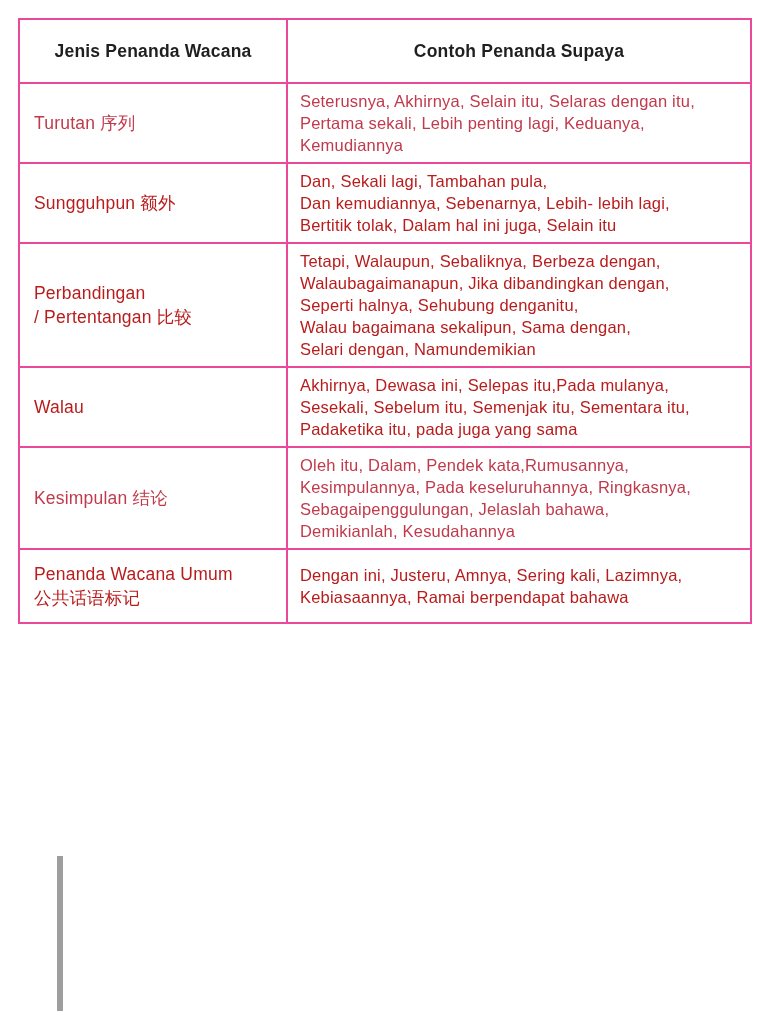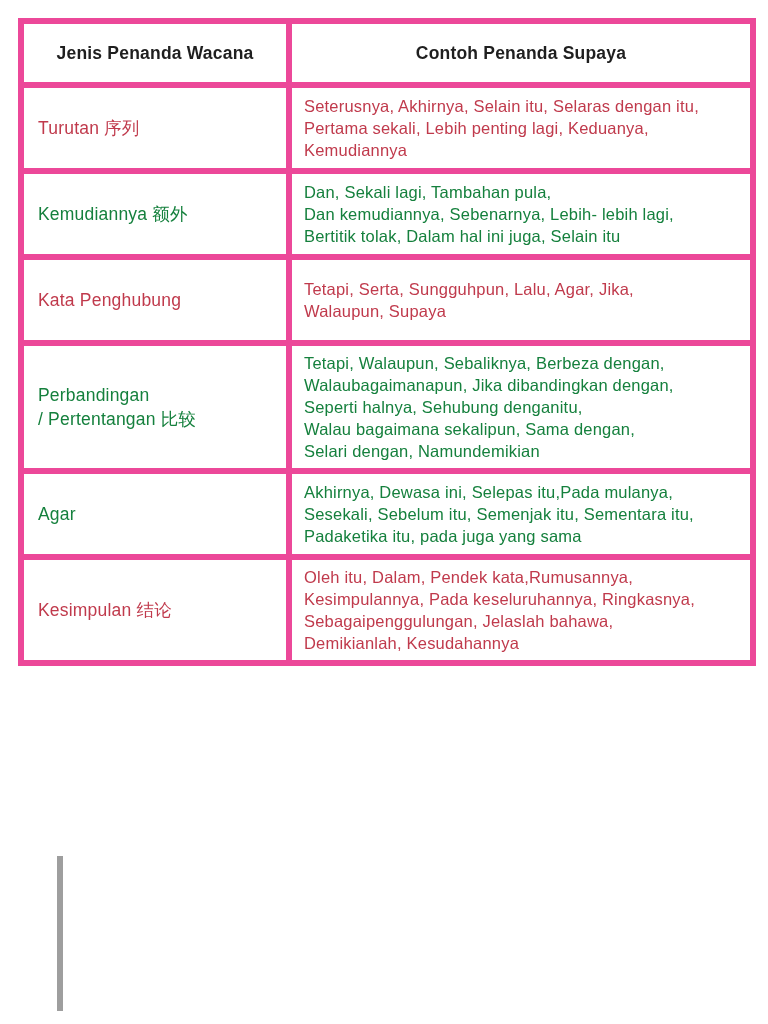--- a/index.html
+++ b/index.html
@@ -23,55 +23,55 @@
     position: absolute;
     left: 18px;
     top: 18px;
     width: 732px;
     border-collapse: collapse;
     table-layout: fixed;
   }
 
   table.markers th,
   table.markers td {
-    border: 6px solid #ec4899;
+    border: 2px solid #ec4899;
     vertical-align: middle;
     white-space: pre-line;
     letter-spacing: 0.2px;
     margin-top: 40px;
   }
 
   table.markers th {
     height: 64px;
     font-size: 17.5px;
     font-weight: bold;
     color: #1f1f1f;
     text-align: center;
     padding: 10px 12px;
   }
 
   col.type-col { width: 268px; }
   col.examples-col { width: 464px; }
 
   td.type-cell {
     font-size: 17.5px;
-    padding: 28px 14px;
+    padding: 12px 14px;
     line-height: 24px;
     text-align: left;
   }
 
   td.examples-cell {
     font-size: 16.5px;
     padding: 6px 12px;
     line-height: 22px;
     text-align: left;
   }
 
   tr[data-tone="red"] td { color: #c03a4c; }
-  tr[data-tone="dark"] td { color: #15803d; }
+  tr[data-tone="dark"] td { color: #b91c1c; }
 
   .scan-artifact-line {
     position: absolute;
     left: 57px;
     top: 856px;
     width: 6px;
     height: 155px;
     background: #9e9e9e;
   }
 </style>
@@ -92,50 +92,51 @@
       </tr>
     </thead>
     <tbody>
       <tr data-tone="red">
         <td class="type-cell">Turutan 序列</td>
         <td class="examples-cell">Seterusnya, Akhirnya, Selain itu, Selaras dengan itu,
 Pertama sekali, Lebih penting lagi, Keduanya,
 Kemudiannya</td>
       </tr>
       <tr data-tone="dark">
-        <td class="type-cell">Kemudiannya 额外</td>
+        <td class="type-cell">Sungguhpun 额外</td>
         <td class="examples-cell">Dan, Sekali lagi, Tambahan pula,
 Dan kemudiannya, Sebenarnya, Lebih- lebih lagi,
 Bertitik tolak, Dalam hal ini juga, Selain itu</td>
-      </tr>
-      <tr data-tone="red">
-        <td class="type-cell">Kata Penghubung</td>
-        <td class="examples-cell">Tetapi, Serta, Sungguhpun, Lalu, Agar, Jika,
-Walaupun, Supaya</td>
       </tr>
       <tr data-tone="dark">
         <td class="type-cell">Perbandingan
 / Pertentangan 比较</td>
         <td class="examples-cell">Tetapi, Walaupun, Sebaliknya, Berbeza dengan,
 Walaubagaimanapun, Jika dibandingkan dengan,
 Seperti halnya, Sehubung denganitu,
 Walau bagaimana sekalipun, Sama dengan,
 Selari dengan, Namundemikian</td>
       </tr>
       <tr data-tone="dark">
-        <td class="type-cell">Agar</td>
+        <td class="type-cell">Walau</td>
         <td class="examples-cell">Akhirnya, Dewasa ini, Selepas itu,Pada mulanya,
 Sesekali, Sebelum itu, Semenjak itu, Sementara itu,
 Padaketika itu, pada juga yang sama</td>
       </tr>
       <tr data-tone="red">
         <td class="type-cell">Kesimpulan 结论</td>
         <td class="examples-cell">Oleh itu, Dalam, Pendek kata,Rumusannya,
 Kesimpulannya, Pada keseluruhannya, Ringkasnya,
 Sebagaipenggulungan, Jelaslah bahawa,
 Demikianlah, Kesudahannya</td>
       </tr>
+      <tr data-tone="dark">
+        <td class="type-cell">Penanda Wacana Umum
+公共话语标记</td>
+        <td class="examples-cell">Dengan ini, Justeru, Amnya, Sering kali, Lazimnya,
+Kebiasaannya, Ramai berpendapat bahawa</td>
+      </tr>
     </tbody>
   </table>
 
   <div class="scan-artifact-line"></div>
 
 </div>
 
 </body></html>

